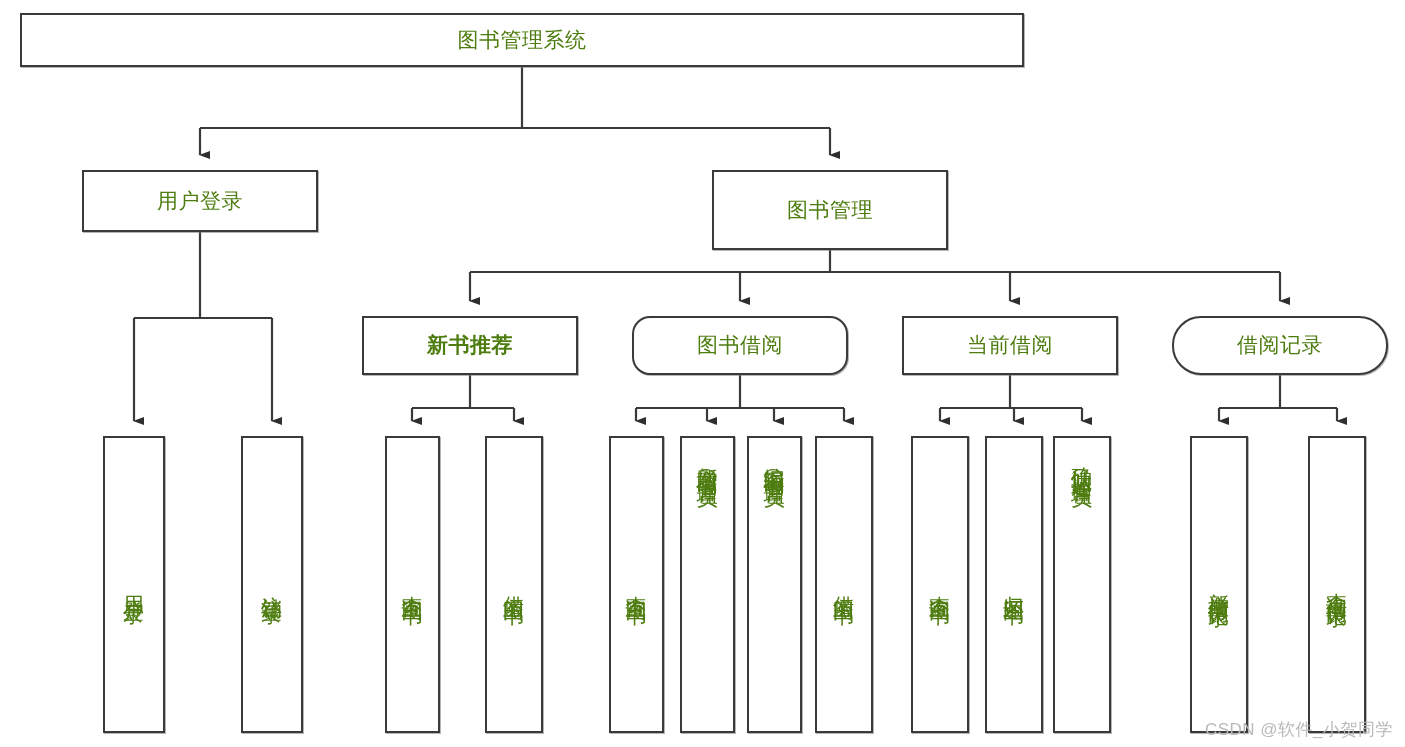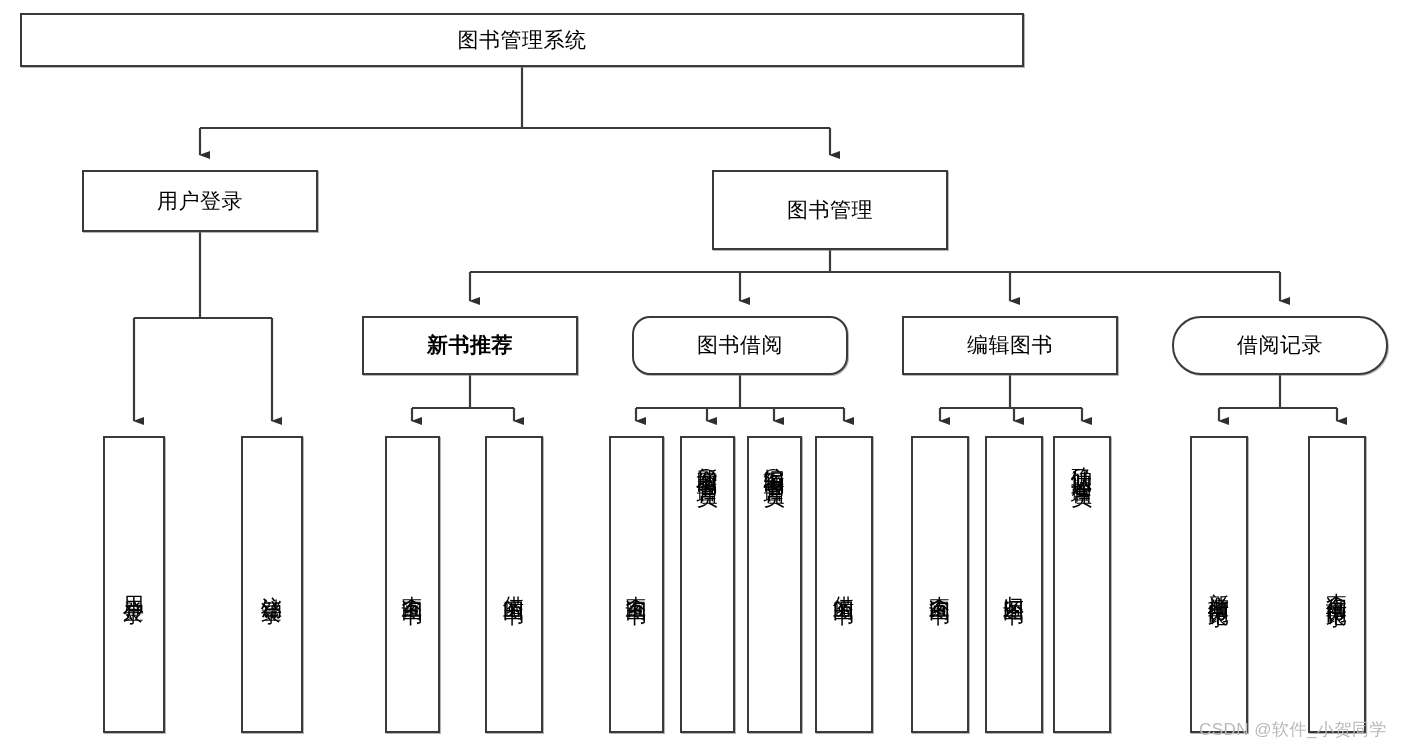--- a/index.html
+++ b/index.html
@@ -36,42 +36,42 @@
     display: flex;
     align-items: center;
     justify-content: center;
     color: #1b1b1b;
   }
   .node-label {
     font-size: 21px;
     line-height: 1.15;
     letter-spacing: 0.5px;
     white-space: nowrap;
-    color: #000000;
+    color: #4d7c0f;
   }
   .node-box.vertical {
     align-items: flex-start;
     padding-top: 12px;
   }
   .node-box.vertical .node-label {
     writing-mode: vertical-rl;
     text-orientation: upright;
     font-size: 21px;
     letter-spacing: 3px;
     line-height: 1;
     white-space: nowrap;
     text-align: left;
   }
   .node-box.vertical.centered {
     align-items: center;
     padding-top: 0;
   }
   .watermark {
     position: absolute;
-    right: 18px;
+    right: 12px;
     bottom: 6px;
     font-size: 17px;
     color: #b9b9b9;
     white-space: nowrap;
     letter-spacing: 0.5px;
     user-select: none;
   }
 </style>
 </head>
 <body>
@@ -139,21 +139,21 @@
     <span class="node-label">图书管理</span>
   </div>
 
   <div class="node-box" style="left:362px; top:316px; width:216px; height:59px;font-weight:bold;">
     <span class="node-label">新书推荐</span>
   </div>
   <div class="node-box" style="left:632px; top:316px; width:216px; height:59px;border-radius:18px;">
     <span class="node-label">图书借阅</span>
   </div>
   <div class="node-box" style="left:902px; top:316px; width:216px; height:59px;">
-    <span class="node-label">编辑图书</span>
+    <span class="node-label">当前借阅</span>
   </div>
   <div class="node-box" style="left:1172px; top:316px; width:216px; height:59px;border-radius:29px;">
     <span class="node-label">借阅记录</span>
   </div>
 
   <div class="node-box vertical centered" style="left:103px; top:436px; width:62px; height:297px;">
     <span class="node-label">用户登录</span>
   </div>
   <div class="node-box vertical centered" style="left:241px; top:436px; width:62px; height:297px;">
     <span class="node-label">注销登录</span>

